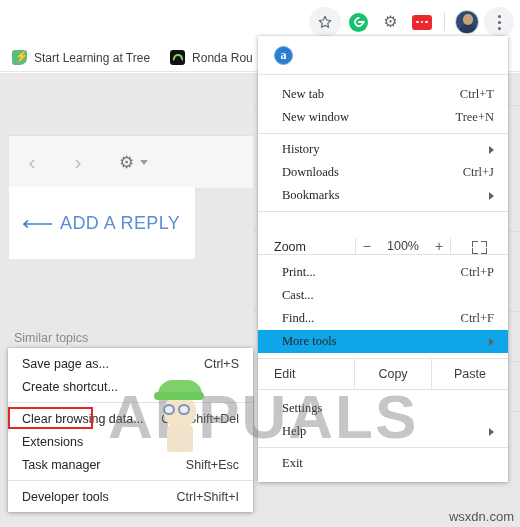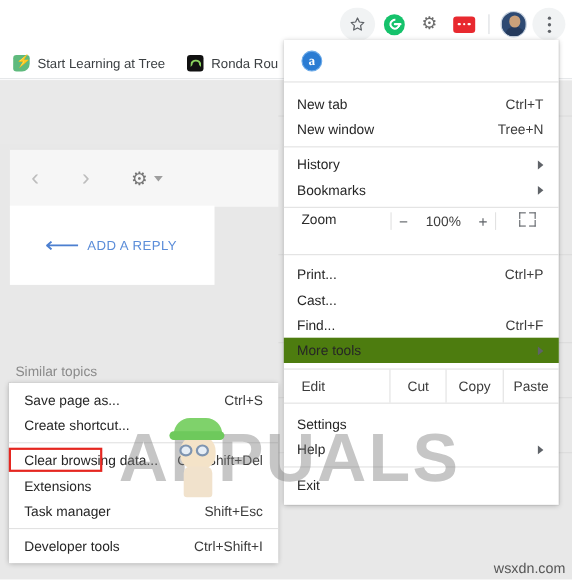--- a/index.html
+++ b/index.html
@@ -249,21 +249,21 @@
     gap: 9px;
   }
   .reply-arrow {
     color: #4c7fd0;
     font-size: 19px;
     line-height: 1;
     transform: scaleX(1.15);
   }
   .reply-text {
     color: #5b8dd9;
-    font-size: 12px;
+    font-size: 18px;
     letter-spacing: 0.4px;
   }
   .similar-topics {
     position: absolute;
     left: 14px; top: 258px;
     font-size: 12.5px;
     color: #8a8a8a;
   }
   .page-right-lines {
     position: absolute;
@@ -377,43 +377,44 @@
     font-weight: bold;
     display: flex;
     align-items: center;
     justify-content: center;
     font-family: "Liberation Serif", serif;
   }
   .mi {
     height: 23px;
     display: flex;
     align-items: center;
-    padding: 0 14px 0 12px;
+    padding: 0 14px 0 24px;
     justify-content: space-between;
     white-space: nowrap;
-  }
-  .mi.hl { background: #4d7c0f; }
+    font-family: Liberation Serif, serif;
+  }
+  .mi.hl { background: #0ea5e9; }
   .mi .lbl { font-size: 12.5px; color: #262626; }
   .mi .acc { font-size: 12.5px; color: #3c3c3c; }
   .mi .arrow {
     width: 0; height: 0;
     border-top: 4px solid transparent;
     border-bottom: 4px solid transparent;
     border-left: 5px solid #5f6368;
   }
   .msep {
     height: 1px;
     background: #e2e2e2;
     margin: 4px 0;
   }
   .msep.nopad { margin: 0; }
 
   .zoom-row {
     display: flex;
-    align-items: flex-start;
+    align-items: flex-end;
     height: 38px;
   }
   .zoom-label {
     flex: 0 0 97px;
     display: flex;
     align-items: center;
     padding-left: 16px;
     box-sizing: border-box;
     font-size: 12.5px;
   }
@@ -594,20 +595,24 @@
     <div class="mi">
       <span class="lbl">New window</span>
       <span class="acc">Tree+N</span>
     </div>
 
     <div class="msep"></div>
 
     <div class="mi">
       <span class="lbl">History</span>
       <span class="arrow"></span>
+    </div>
+    <div class="mi">
+      <span class="lbl">Downloads</span>
+      <span class="acc">Ctrl+J</span>
     </div>
     <div class="mi">
       <span class="lbl">Bookmarks</span>
       <span class="arrow"></span>
     </div>
 
     <div class="msep"></div>
 
     <div class="zoom-row">
       <div class="zoom-label">Zoom</div>
@@ -644,21 +649,20 @@
     <div class="mi hl">
       <span class="lbl">More tools</span>
       <span class="arrow"></span>
     </div>
 
     <div style="height:5px"></div>
     <div class="msep nopad"></div>
 
     <div class="edit-row">
       <div class="cell first">Edit</div>
-      <div class="cell rest">Cut</div>
       <div class="cell rest">Copy</div>
       <div class="cell rest">Paste</div>
     </div>
 
     <div class="msep nopad"></div>
     <div style="height:7px"></div>
 
     <div class="mi">
       <span class="lbl">Settings</span>
       <span class="acc"></span>

